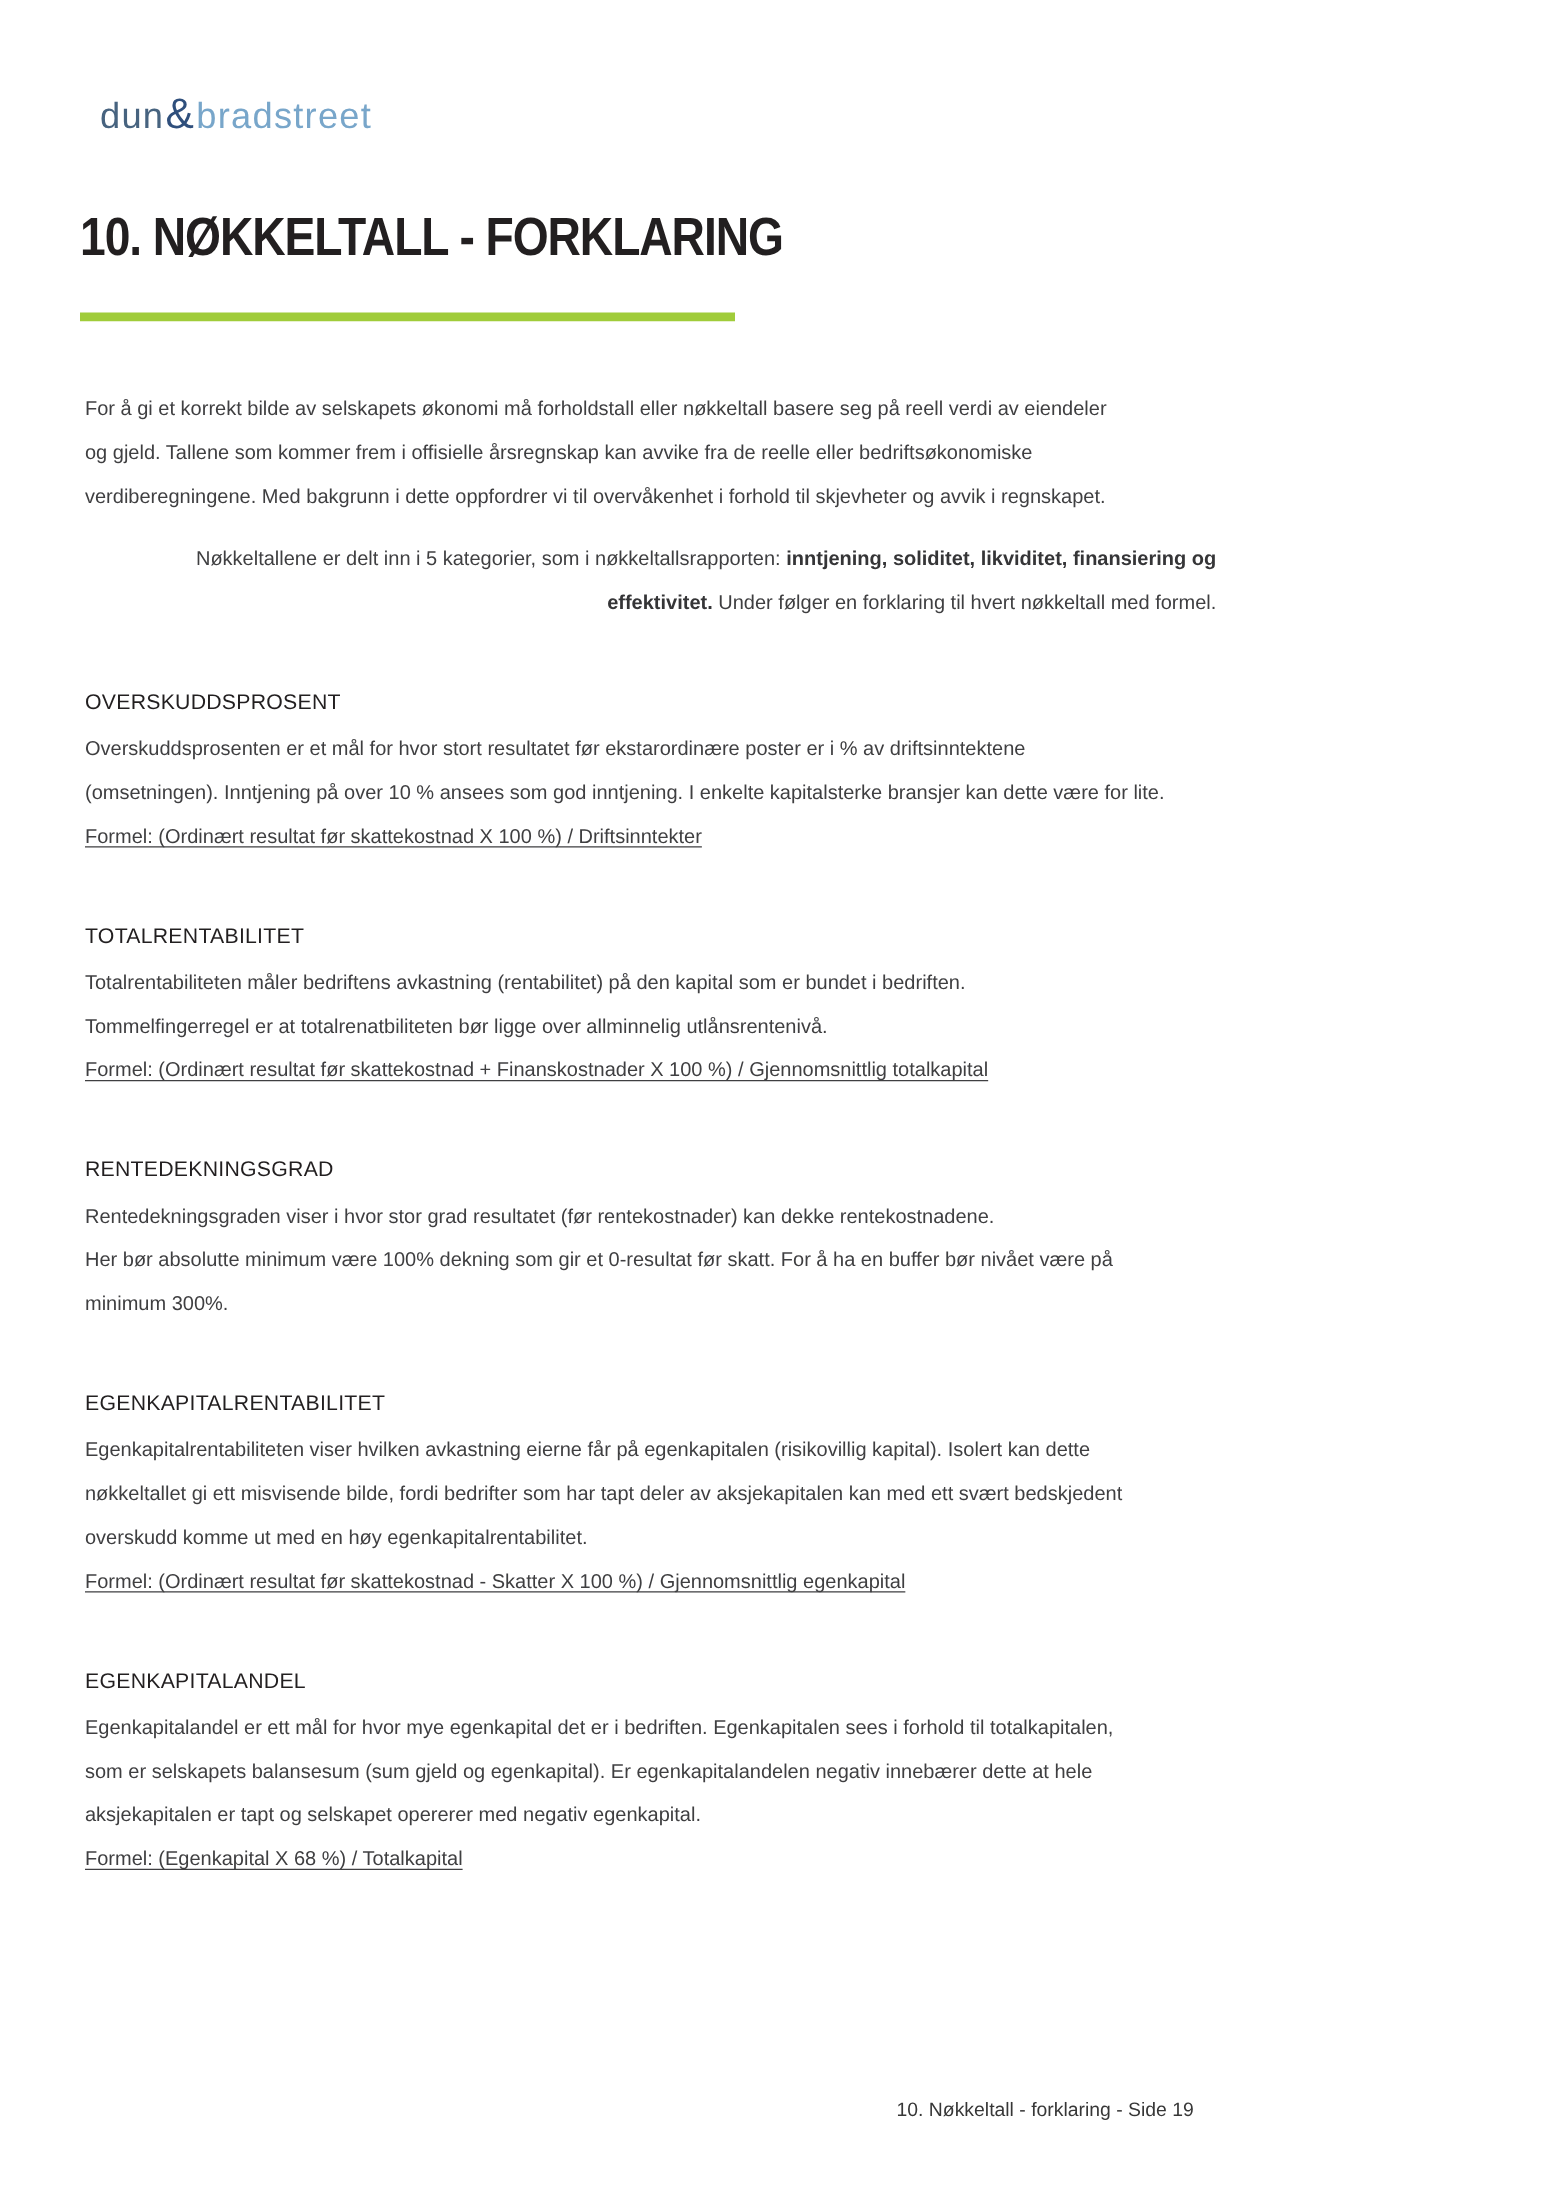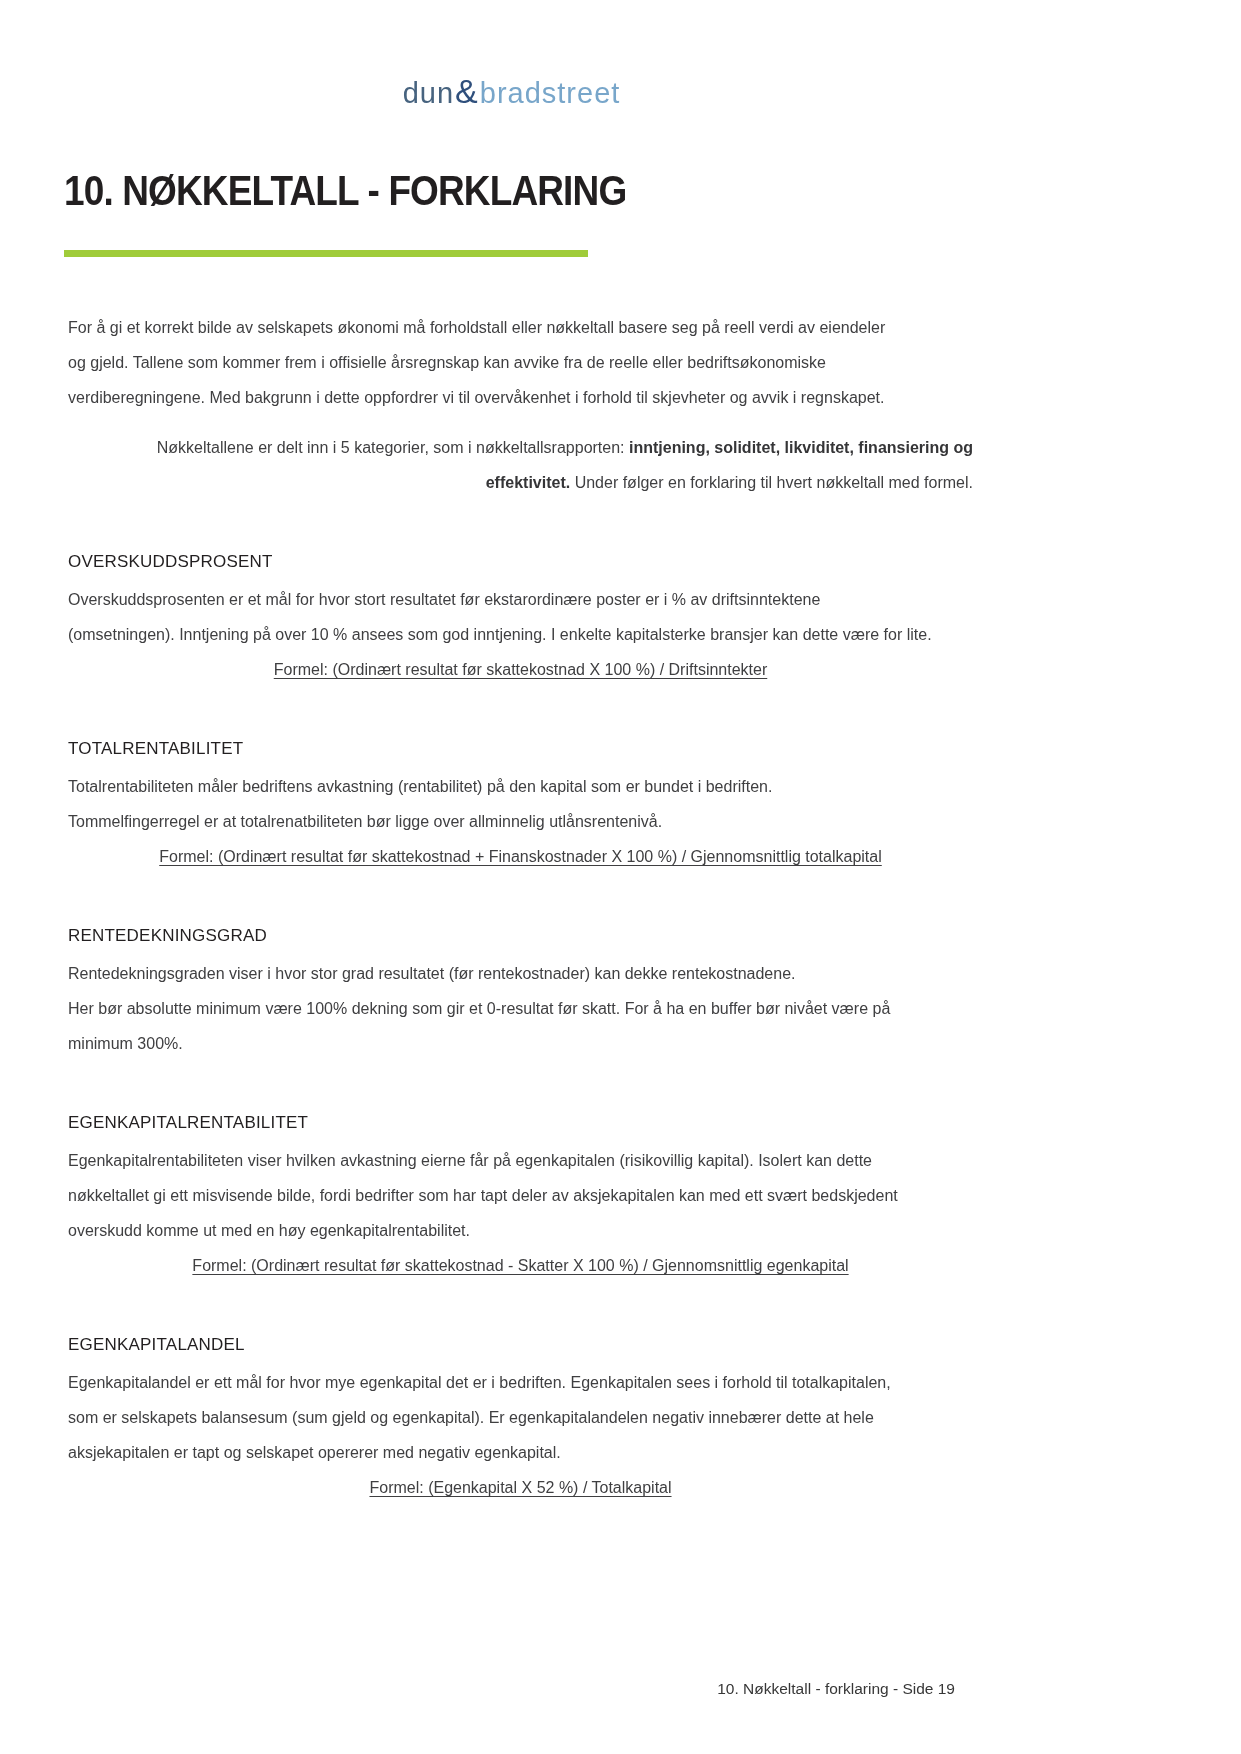--- a/index.html
+++ b/index.html
@@ -10,23 +10,23 @@
     background: #ffffff;
     font-family: "Liberation Sans", sans-serif;
     color: #3f3f41;
     overflow: hidden;
   }
 
   
   .logo {
     position: absolute;
     top: 72px;
-    left: 68px;
+    left: 80px;
     width: 887px;
-    text-align: center;
+    text-align: left;
     font-size: 29px;
     letter-spacing: 1px;
     white-space: nowrap;
   }
   .logo-dun { color: #47637f; }
   .logo-amp { color: #2f4f7c; font-size: 34px; font-weight: 400; margin: 0 1px; }
   .logo-bradstreet { color: #78a6ca; }
 
   
   .page-title {
@@ -65,21 +65,21 @@
 
   .kpi-section { margin-top: 44px; }
   .kpi-section h2 {
     margin: 0 0 3px 0;
     font-size: 17px;
     font-weight: normal;
     letter-spacing: 0.2px;
     color: #221f20;
   }
   .kpi-body { margin: 0; white-space: pre-line; }
-  .kpi-formula { margin: 0; text-decoration: underline; text-underline-offset: 3px; text-align: center; }
+  .kpi-formula { margin: 0; text-decoration: underline; text-underline-offset: 3px; }
 
   
   .page-footer {
     position: absolute;
     left: 68px;
     top: 1680px;
     width: 887px;
     text-align: right;
     font-size: 15.5px;
     color: #373737;
@@ -132,20 +132,20 @@
 nøkkeltallet gi ett misvisende bilde, fordi bedrifter som har tapt deler av aksjekapitalen kan med ett svært bedskjedent
 overskudd komme ut med en høy egenkapitalrentabilitet.</p>
       <p class="kpi-formula">Formel: (Ordinært resultat før skattekostnad - Skatter X 100 %) / Gjennomsnittlig egenkapital</p>
     </section>
 
     <section class="kpi-section">
       <h2>EGENKAPITALANDEL</h2>
       <p class="kpi-body">Egenkapitalandel er ett mål for hvor mye egenkapital det er i bedriften. Egenkapitalen sees i forhold til totalkapitalen,
 som er selskapets balansesum (sum gjeld og egenkapital). Er egenkapitalandelen negativ innebærer dette at hele
 aksjekapitalen er tapt og selskapet opererer med negativ egenkapital.</p>
-      <p class="kpi-formula">Formel: (Egenkapital X 52 %) / Totalkapital</p>
+      <p class="kpi-formula">Formel: (Egenkapital X 68 %) / Totalkapital</p>
     </section>
 
   </div>
 
   <div class="page-footer">10. Nøkkeltall - forklaring - Side 19</div>
 
 </div>
 
 </body></html>

